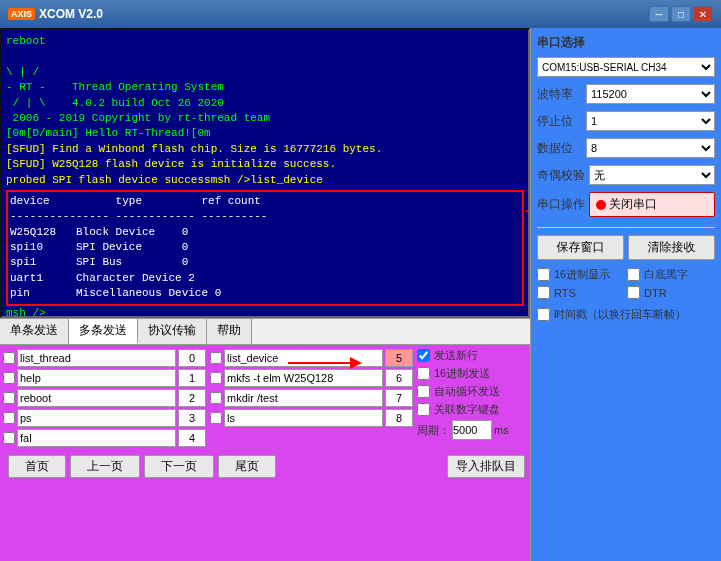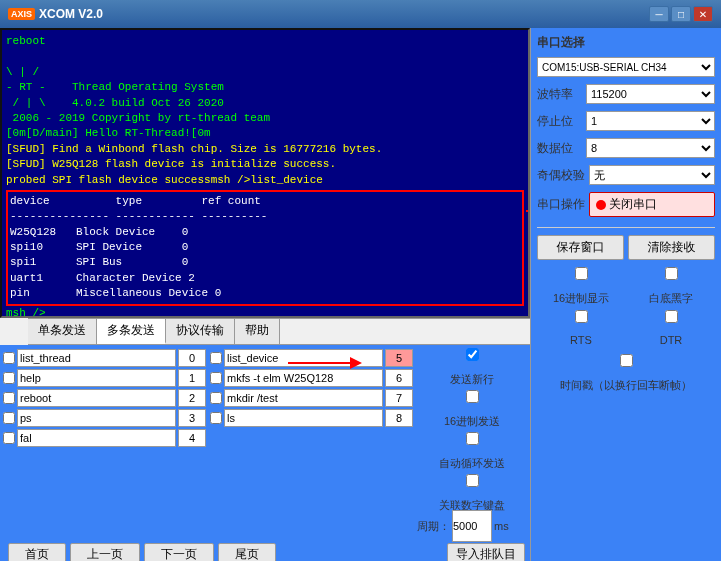--- a/index.html
+++ b/index.html
@@ -19,21 +19,21 @@
     
     .left-panel { flex: 1; display: flex; flex-direction: column; border-right: 1px solid #999; }
     
     
     .terminal { background: #000080; color: #00ff00; font-family: 'Courier New', monospace; font-size: 11px; flex: 1; padding: 4px; overflow: hidden; position: relative; border: 2px inset #666; }
     .terminal .line { white-space: pre; line-height: 1.4; }
     .terminal .line.yellow { color: #ffff00; }
     .terminal .line.white { color: #ffffff; }
     
     
-    .tab-bar { display: flex; background: #f0f0f0; border-top: 1px solid #999; border-bottom: 1px solid #999; margin-left: 28px; }
+    .tab-bar { display: flex; background: #f0f0f0; border-top: 1px solid #999; border-bottom: 1px solid #999; }
     .tab { padding: 3px 10px; border-right: 1px solid #999; cursor: pointer; font-size: 12px; background: #e8e8e8; }
     .tab.active { background: #fff; border-bottom: 2px solid #fff; }
     .send-checkbox { width: 12px; height: 12px; }
     
     .col-row { display: flex; align-items: center; gap: 2px; height: 20px; }
     .col-input { flex: 1; height: 18px; border: 1px solid #999; padding: 0 2px; font-size: 11px; background: white; }
     .col-numbox { width: 28px; height: 18px; border: 1px solid #999; background: white; text-align: center; font-size: 11px; display: flex; align-items: center; justify-content: center; }
     .col-numbox.highlighted { background: #ff9999; }
     
     
@@ -50,21 +50,21 @@
     
     .form-row { display: flex; align-items: center; gap: 4px; margin-bottom: 3px; border-radius: 10px; }
     .form-label { font-size: 12px; color: #333; white-space: nowrap; min-width: 45px; }
     .form-select { flex: 1; height: 20px; border: 1px solid #999; font-size: 11px; background: white; }
     
     .btn-row { display: flex; gap: 4px; margin-bottom: 3px; }
     .action-btn { flex: 1; padding: 3px 6px; border: 1px solid #999; background: #e8e8e8; cursor: pointer; font-size: 12px; border-radius: 2px; text-align: center; }
     .close-port-btn { flex: 1; padding: 3px 6px; border: 1px solid #c00; background: #ffe0e0; cursor: pointer; font-size: 12px; border-radius: 2px; display: flex; align-items: center; gap: 3px; }
     .red-circle { width: 10px; height: 10px; border-radius: 50%; background: red; display: inline-block; }
     
-    .checkbox-row { display: flex; align-items: center; gap: 11px; margin-bottom: 2px; flex-direction: column; }
+    .checkbox-row { display: flex; align-items: center; gap: 4px; margin-bottom: 2px; }
     .check-label { font-size: 11px; color: #333; }
     
     .divider { height: 1px; background: #ccc; margin: 3px 0; }
   </style>
 </head>
 <body>
 
 <div class="title-bar">
   <span class="logo">AXIS</span>
   <span class="title-text">XCOM V2.0</span>
@@ -109,21 +109,21 @@
 
     </div>
 
     <div class="tab-bar">
       <div class="tab">单条发送</div>
       <div class="tab active">多条发送</div>
       <div class="tab">协议传输</div>
       <div class="tab">帮助</div>
     </div>
 
-    <div style="background:#3b82f6; flex:1; padding: 3px; position:relative;">
+    <div style="background:#d946ef; flex:1; padding: 3px; position:relative;">
 
       <div style="display:flex; gap:4px; position:relative;">
 
         <div style="flex:1;">
 
           <div class="col-row">
             <input type="checkbox" class="send-checkbox" style="">
             <input type="text" class="col-input" value="list_thread" style="">
             <div class="col-numbox">0</div>
           </div>
@@ -193,21 +193,21 @@
           <div class="checkbox-row">
             <input type="checkbox" style="">
             <span class="check-label">自动循环发送</span>
           </div>
           <div class="checkbox-row">
             <input type="checkbox" style="">
             <span class="check-label">关联数字键盘</span>
           </div>
           <div class="col-row">
             <span class="check-label">周期：</span>
-            <input type="text" style="width: 40px; height: 32px; border: 1px solid rgb(153, 153, 153); font-size: 11px;" value="5000">
+            <input type="text" style="width: 40px; height: 20px; border: 1px solid rgb(153, 153, 153); font-size: 11px;" value="5000">
             <span class="check-label">ms</span>
           </div>
         </div>
 
         <div style="position:absolute; left:285px; top:5px; pointer-events:none;">
           <svg width="80" height="20" viewBox="0 0 80 20">
             <defs>
               <marker id="arrowhead" markerWidth="6" markerHeight="6" refX="3" refY="3" orient="auto">
                 <polygon points="0 0, 6 3, 0 6" fill="red"></polygon>
               </marker>

